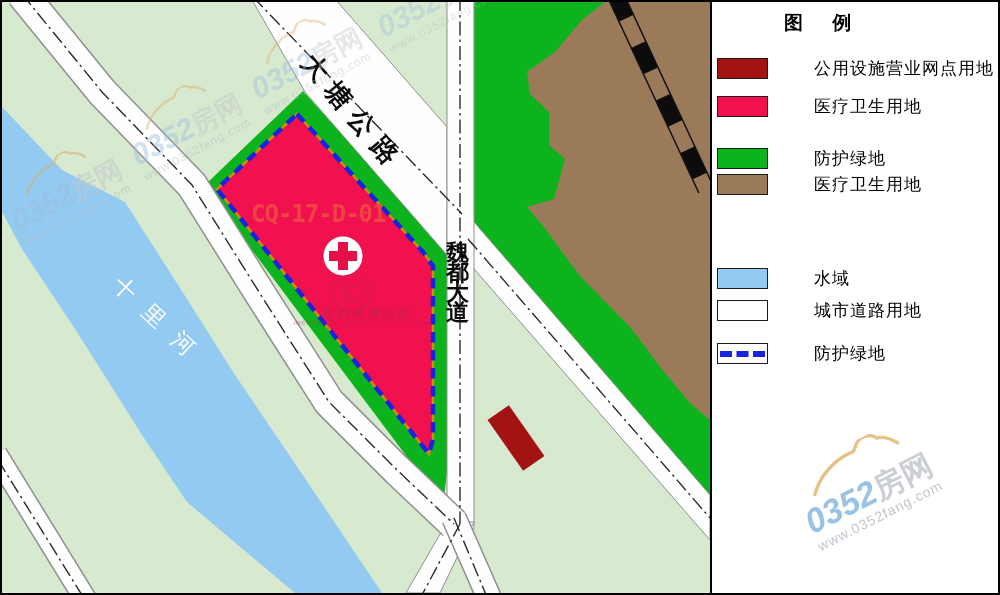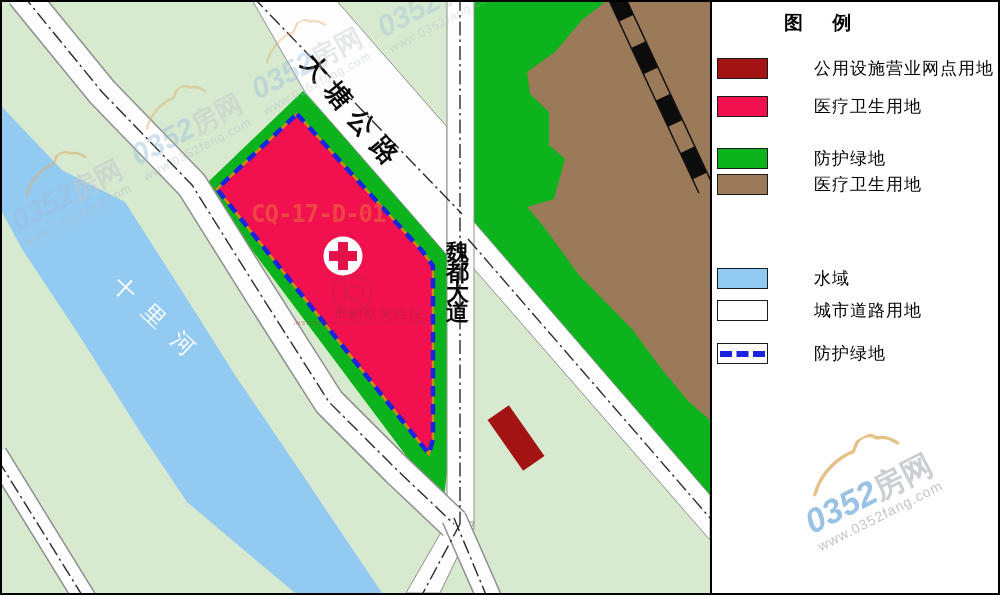--- a/index.html
+++ b/index.html
@@ -5,21 +5,21 @@
   html,body{margin:0;padding:0;background:#fff;font-family:"Liberation Sans","DejaVu Sans",sans-serif;}
   .stage{position:relative;width:1000px;height:595px;background:#fff;border:2px solid #000;box-sizing:border-box;overflow:hidden;}
   .map-area{position:absolute;left:0;top:0;width:708px;height:591px;overflow:hidden;}
   .map-svg{position:absolute;left:0;top:0;}
   
   .maplabel{position:absolute;pointer-events:none;white-space:nowrap;}
   .parcel-code{left:249px;top:198px;font-family:"DejaVu Sans Mono","Liberation Mono",monospace;font-weight:bold;font-size:24px;letter-spacing:-1px;color:#ef4444;}
   .datang{left:351px;top:111px;transform:translate(-50%,-50%) rotate(50deg);font-size:26px;font-weight:600;letter-spacing:10px;color:#0a0a0a;}
   .weidu{left:441px;top:219px;writing-mode:vertical-rl;text-orientation:upright;font-size:23px;font-weight:600;letter-spacing:20px;color:#0a0a0a;}
   .shilihe{left:158px;top:320px;transform:translate(-50%,-50%) rotate(43deg);font-size:23px;font-weight:500;letter-spacing:17px;color:#ffffff;}
-  .seal-cn{left:356px;top:303px;transform:translateX(-50%);font-size:13px;letter-spacing:2px;color:rgba(180,35,70,0.6);padding-left:42px;}
+  .seal-cn{left:344px;top:303px;transform:translateX(-50%);font-size:13px;letter-spacing:2px;color:rgba(180,35,70,0.6);padding-left:42px;}
   .seal-en{left:361px;top:318px;transform:translateX(-50%);font-size:6px;letter-spacing:.5px;color:rgba(180,35,70,0.55);}
   
   .wm{position:absolute;display:flex;flex-direction:column;align-items:center;pointer-events:none;line-height:1;}
   .wm-brand{display:flex;align-items:baseline;}
   .wm-num{font-size:30px;font-weight:bold;font-style:italic;color:#9cbedd;}
   .wm-cn{font-size:27px;font-weight:bold;color:#c3c7cc;}
   .wm-url{margin-top:2px;font-size:12px;letter-spacing:1px;color:#a9bbc9;}
   .wm-legend .wm-num{color:#8fbce2;font-size:34px;}
   .wm-legend .wm-cn{color:#c6cacf;font-size:31px;}
   .wm-legend .wm-url{color:#b9bfc5;font-size:14px;}

